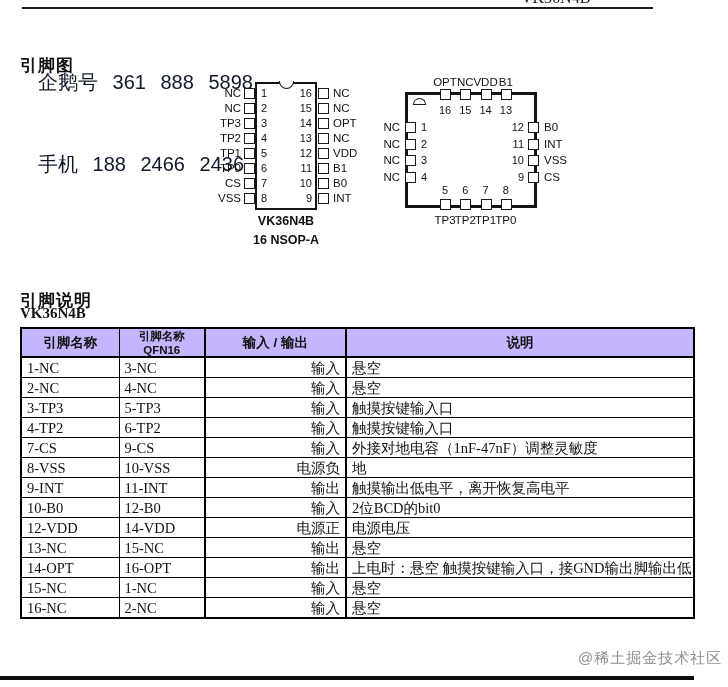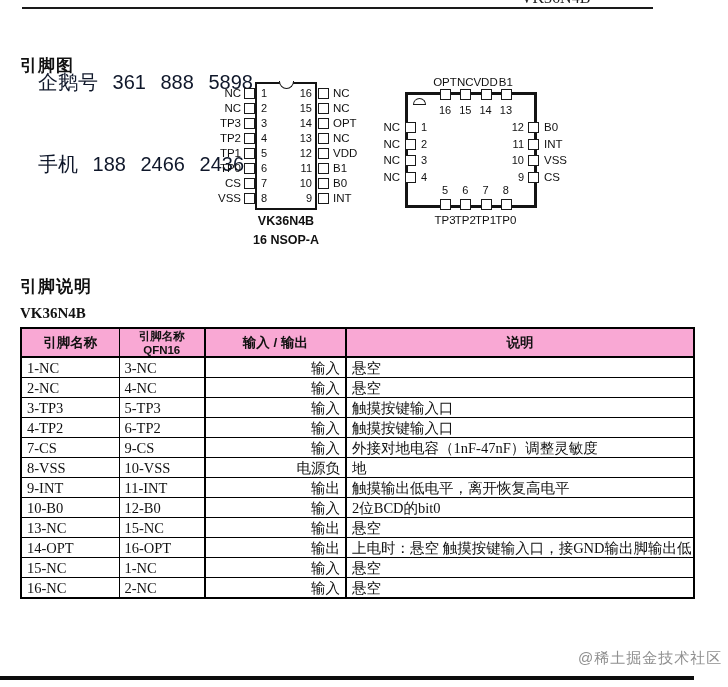--- a/index.html
+++ b/index.html
@@ -5,21 +5,21 @@
   html,body{margin:0;padding:0;background:#fff;}
   #page{position:relative;width:728px;height:687px;background:#ffffff;overflow:hidden;
         font-family:"Liberation Sans","DejaVu Sans",sans-serif;color:#111;}
 
   
   .doc-header-text{position:absolute;top:-11px;left:521px;font:16px "Liberation Serif","DejaVu Serif",serif;color:#222;}
   .doc-header-rule{position:absolute;top:7px;left:22px;width:631px;height:2px;background:#1a1a1a;}
 
   .section-title{position:absolute;font-weight:bold;font-size:17px;letter-spacing:1px;color:#111;}
   #section1-title{left:20px;top:22px;margin-top:32px;}
-  #section2-title{left:20px;top:275px;}
+  #section2-title{left:20px;top:289px;}
 
   .contact{position:absolute;left:38px;font-size:20px;color:#0f172a;word-spacing:9px;}
   #contact1{top:69px;}
   #contact2{top:151px;}
 
   
   #nsop-body{position:absolute;left:255px;top:82px;width:62px;height:128px;border:2px solid #141414;
              box-sizing:border-box;background:#fff;}
   #nsop-notch{position:absolute;left:279px;top:81px;width:15px;height:8px;background:#fff;
               border:1.5px solid #141414;border-top:none;border-radius:0 0 8px 8px;box-sizing:border-box;}
@@ -34,21 +34,21 @@
 
   
   #qfn-body{position:absolute;left:405px;top:92px;width:132px;height:116px;border:3px solid #141414;
             box-sizing:border-box;background:#fff;}
   #qfn-pin1-marker{position:absolute;left:413px;top:98px;width:13px;height:7px;border:1.5px solid #1a1a1a;
                    border-radius:7px 7px 0 0;box-sizing:border-box;background:#fff;}
 
   
   #pin-table{position:absolute;left:20px;top:327px;border-collapse:collapse;table-layout:fixed;
              width:673px;border:2px solid #000;}
-  #pin-table th{background:#f9a8d4;border:1px solid #000;height:22px;padding:0 3px;
+  #pin-table th{background:#c4b5fd;border:1px solid #000;height:22px;padding:0 3px;
                 font:bold 13.5px "Liberation Sans","DejaVu Sans",sans-serif;color:#111;}
   #pin-table th.small-hdr{font-size:11.5px;}
   #pin-table td{border:1px solid #000;height:19px;padding:0 5px;overflow:hidden;white-space:nowrap;
                 font:14.5px/18px "Liberation Serif","DejaVu Serif",serif;color:#111;}
   #pin-table td.c-io{text-align:right;}
   #pin-table .thick-left{border-left-width:2px;margin-left:23px;}
   #pin-table thead tr{border-bottom:2px solid #000;}
   #table-title{position:absolute;left:20px;top:305px;font:bold 15px "Liberation Serif","DejaVu Serif",serif;color:#111;}
 
   #bottom-rule{position:absolute;left:0px;top:676px;width:694px;height:3.5px;background:#0d0d0d;}
@@ -240,20 +240,26 @@
           <td class="c-io thick-left">输出</td>
           <td class="thick-left">触摸输出低电平，离开恢复高电平</td>
         </tr>
         <tr>
           <td>10-B0</td>
           <td>12-B0</td>
           <td class="c-io thick-left">输入</td>
           <td class="thick-left">2位BCD的bit0</td>
         </tr>
         <tr>
+          <td>12-VDD</td>
+          <td>14-VDD</td>
+          <td class="c-io thick-left">电源正</td>
+          <td class="thick-left">电源电压</td>
+        </tr>
+        <tr>
           <td>13-NC</td>
           <td>15-NC</td>
           <td class="c-io thick-left">输出</td>
           <td class="thick-left">悬空</td>
         </tr>
         <tr>
           <td>14-OPT</td>
           <td>16-OPT</td>
           <td class="c-io thick-left">输出</td>
           <td class="thick-left">上电时：悬空 触摸按键输入口，接GND输出脚输出低</td>

